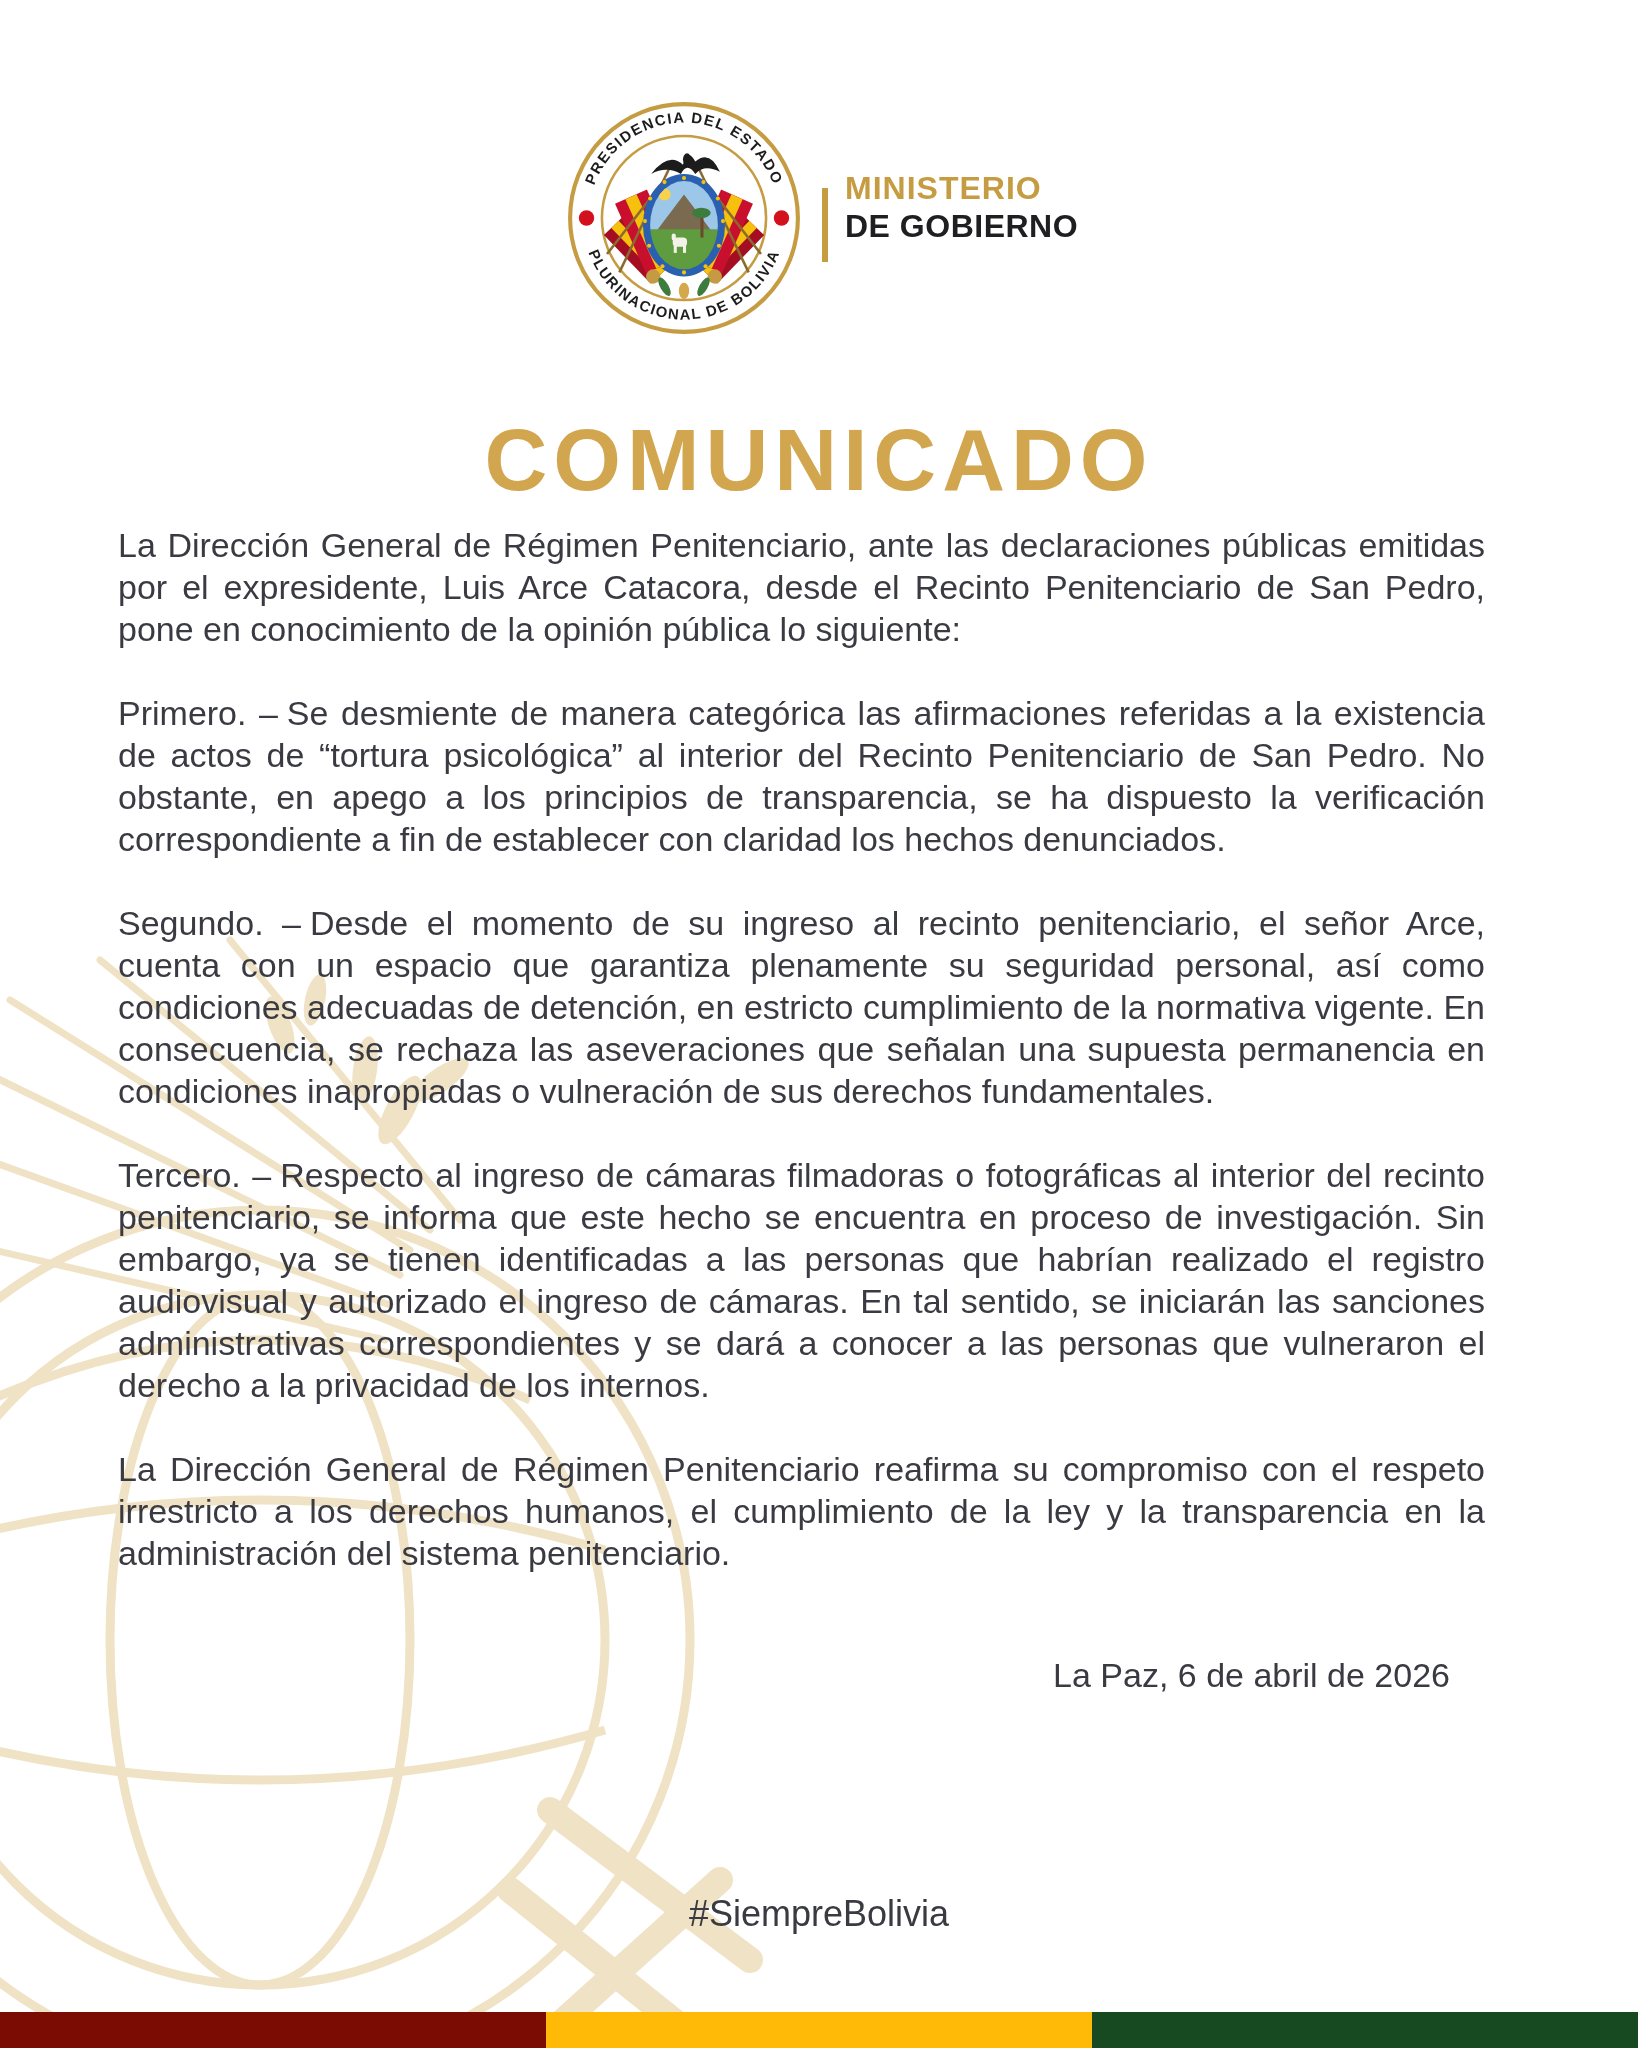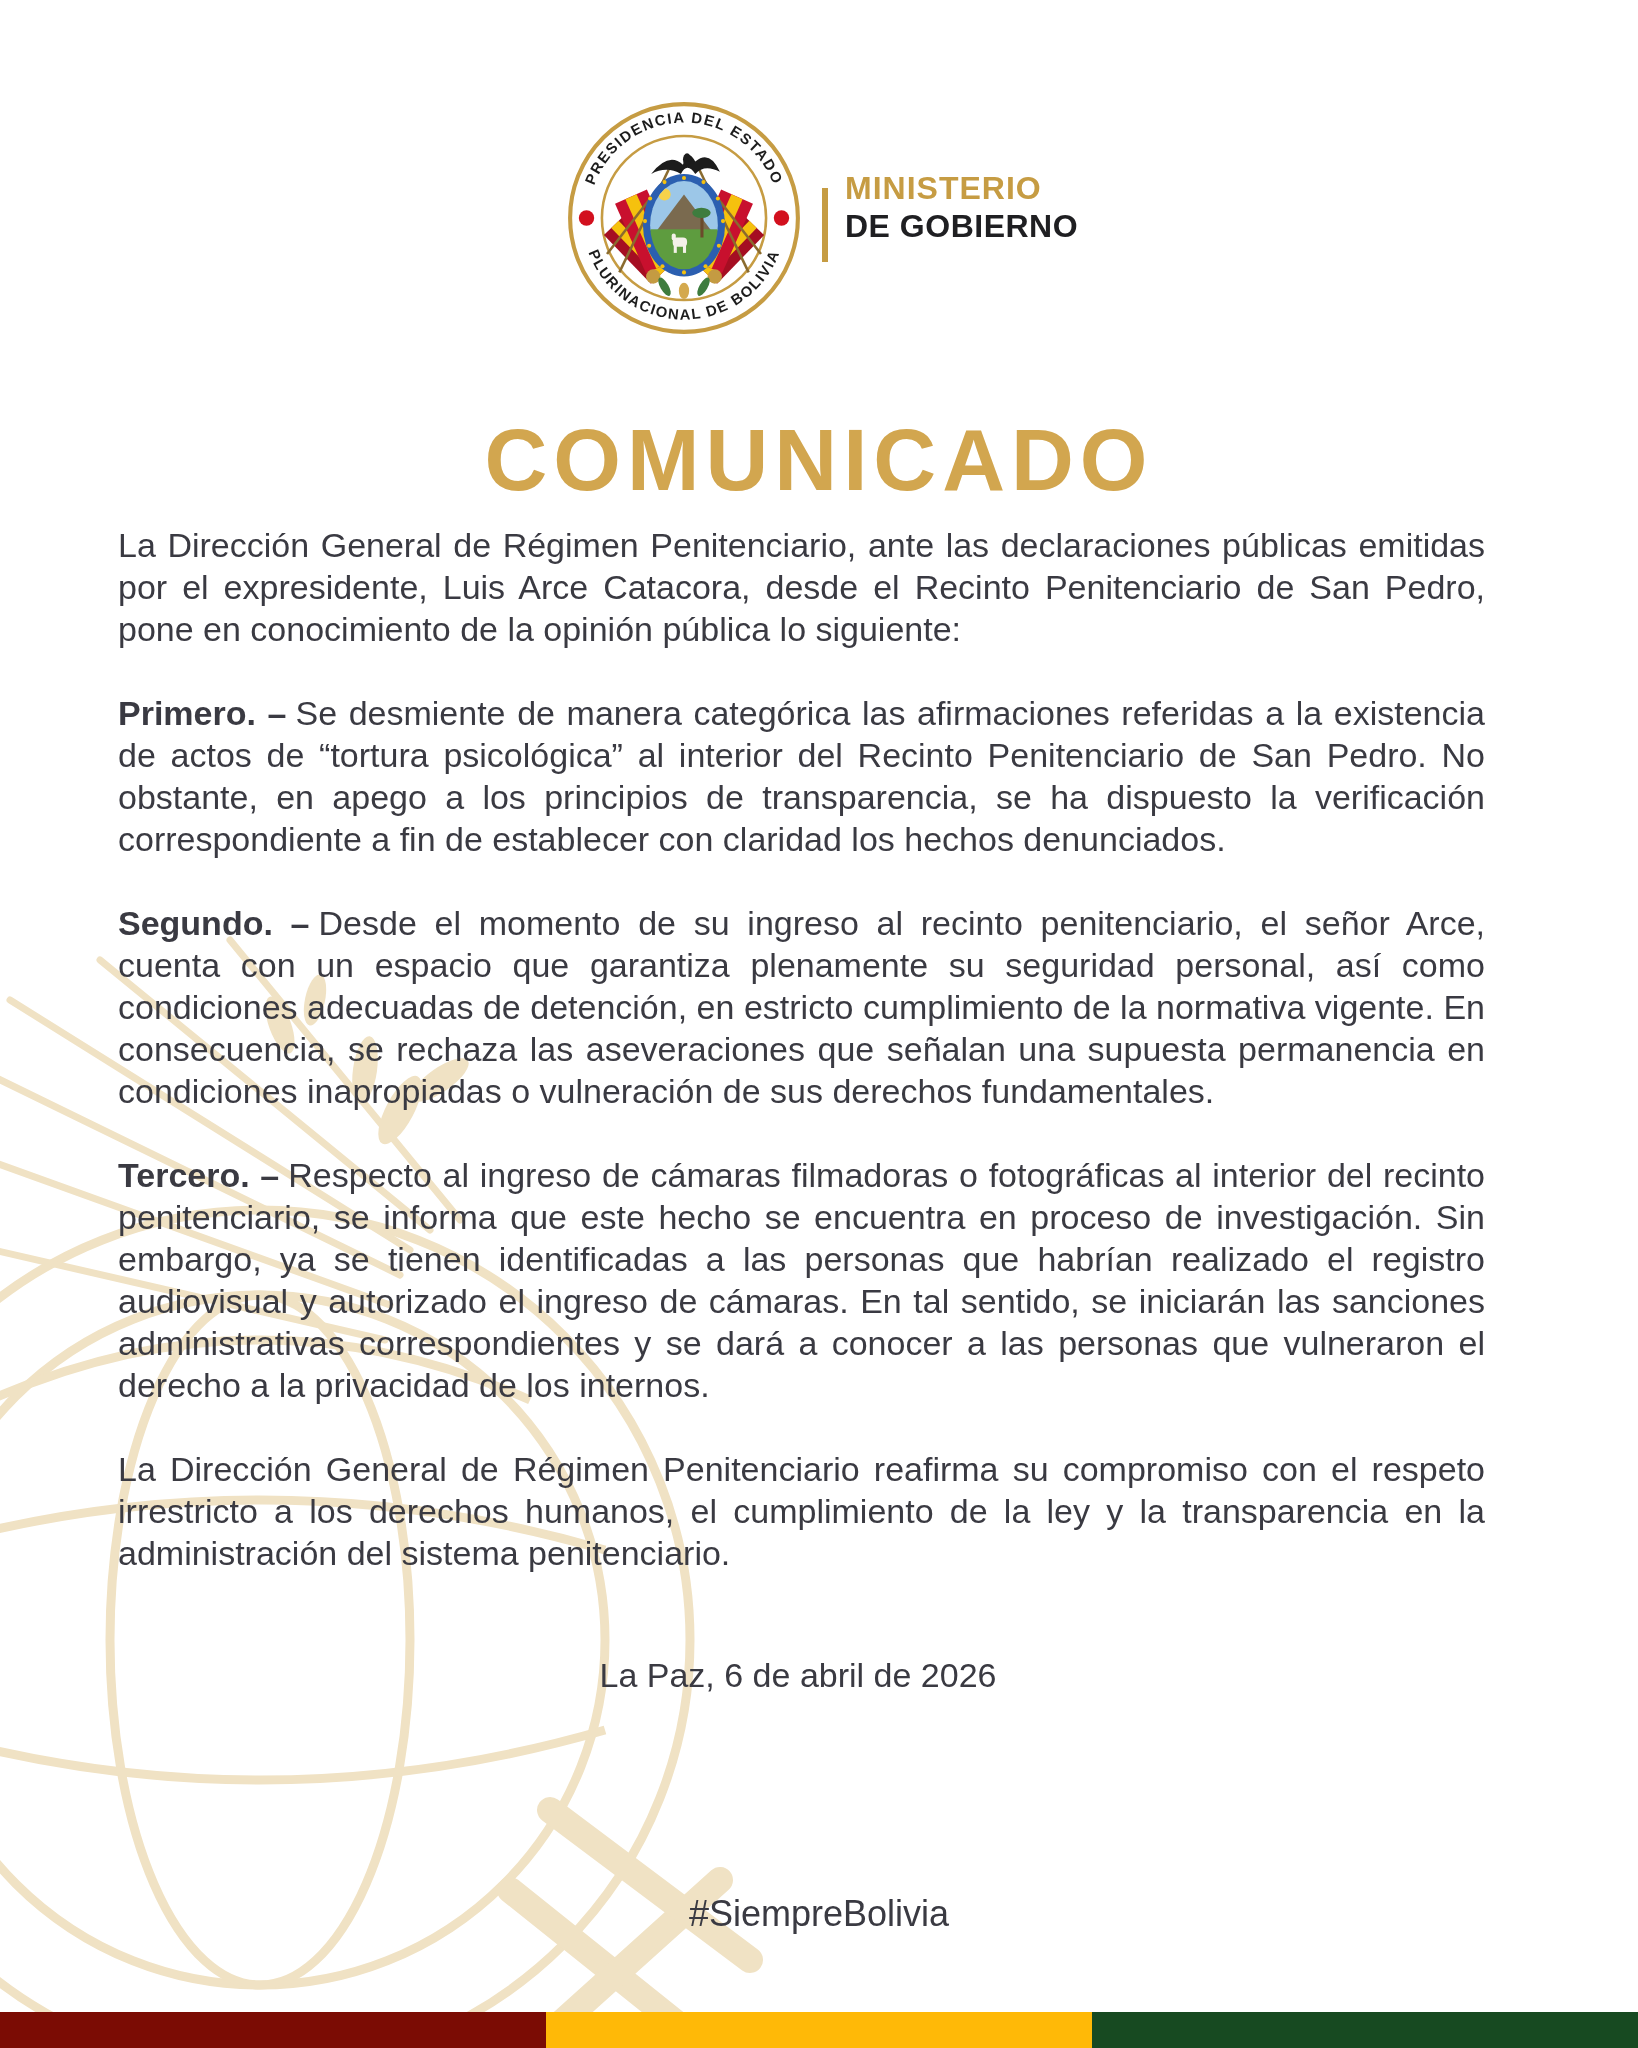--- a/index.html
+++ b/index.html
@@ -38,23 +38,23 @@
     color:var(--title_gold);
   }
   
   .body-text{
     position:absolute;left:118px;top:524px;width:1367px;
     color:var(--text);
     font-size:34px;line-height:42px;
     text-align:justify;
   }
   .body-text p{margin:0 0 42px 0;}
-  .body-text strong{font-weight:bold;margin-right:9px;}
+  .body-text strong{font-weight:normal;margin-right:9px;}
   .dateline{
-    text-align:center;
+    text-align:right;
     padding-right:35px;
     margin-top:80px !important;
     padding-left:28px;
   }
   .hashtag{
     position:absolute;left:0;top:1893px;width:100%;
     text-align:center;
     font-size:36px;color:var(--text);
   }
   

